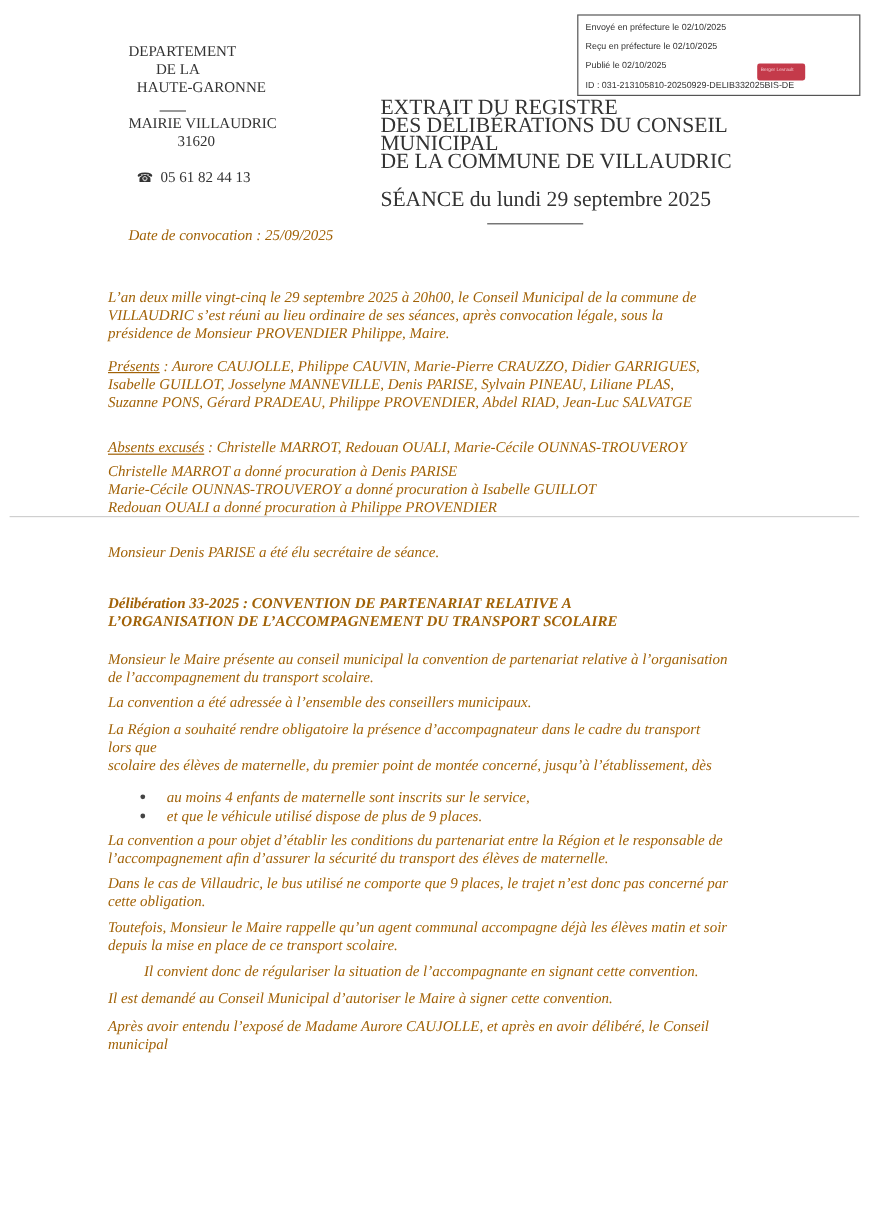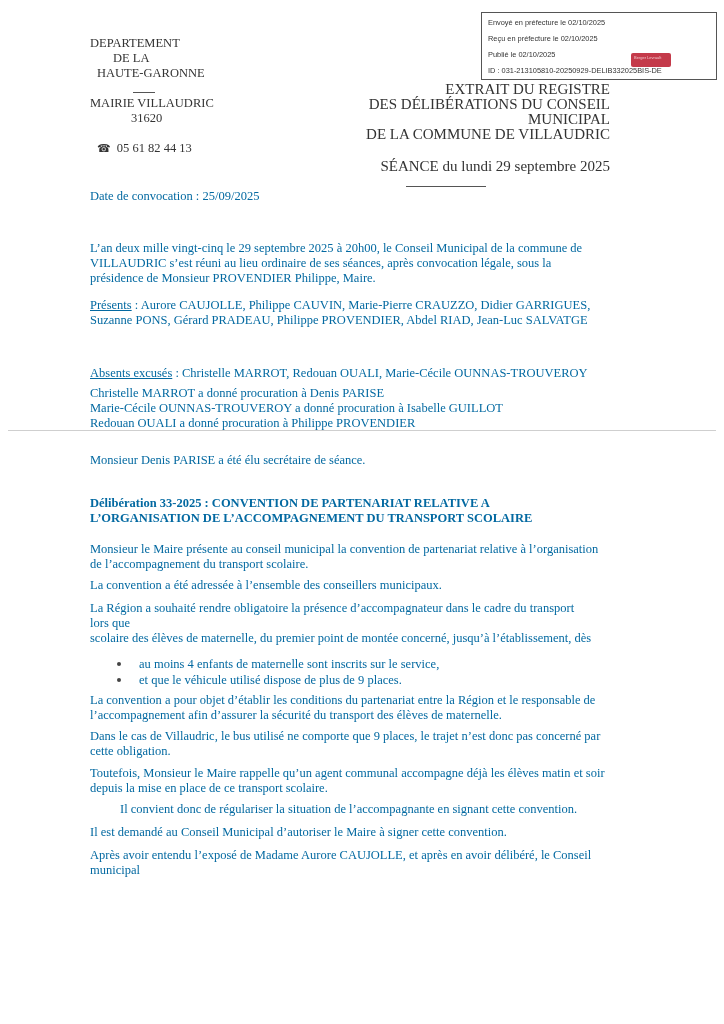--- a/index.html
+++ b/index.html
@@ -1,19 +1,19 @@
 <!DOCTYPE html>
 <html><head>
   <meta charset="utf-8">
   <style>
     * { margin: 0; padding: 0; box-sizing: border-box; }
     html, body { width: 724px; height: 1024px; background: #ffffff; overflow: hidden; }
     body { position: relative; font-family: "Liberation Serif", "DejaVu Serif", serif; color: #2a2a2a; }
 
-    .abs { position: absolute; }
+    .abs { position: absolute; margin-left: 17px; }
 
     
     .stamp {
       position: absolute; left: 481px; top: 12px; width: 236px; height: 68px;
       border: 1px solid #555; background: #fff;
       font-family: "Liberation Sans", "DejaVu Sans", sans-serif;
       font-size: 7.4px; color: #333;
     }
     .stamp .line { position: absolute; left: 6px; white-space: nowrap; }
     .stamp .l1 { top: 5px; }
@@ -23,25 +23,25 @@
     .stamp .logo {
       position: absolute; left: 149px; top: 40px; width: 40px; height: 14px;
       background: #c43a4a; border-radius: 2px;
       font-size: 4px; color: #f3c6cc; line-height: 5px; padding: 2px 3px;
       overflow: hidden;
     }
 
     
     .left-head { font-size: 12.5px; color: #333; line-height: 15px; }
 
-    .head-title { font-size: 15px; color: #333; line-height: 15px; text-align: right; }
+    .head-title { font-size: 18px; color: #333; line-height: 15px; text-align: left; }
 
     .hr-short { position: absolute; height: 1px; background: #555; }
 
-    .body-text { font-size: 12.5px; line-height: 15px; color: #0369a1; }
+    .body-text { font-size: 12.5px; line-height: 15px; color: #a16207; font-style: italic; }
     .para { position: absolute; left: 90px; width: 580px; }
     .u { text-decoration: underline; }
     .bold { font-weight: bold; }
 
     .bullets { position: absolute; left: 117px; }
     .bullet-row { position: relative; height: 16px; white-space: nowrap; }
     .bullet-dot { position: absolute; left: 0; top: 5px; width: 4px; height: 4px; border-radius: 50%; background: #444; }
     .bullet-text { position: absolute; left: 22px; top: 0; }
 
     .fold-line { position: absolute; left: 8px; width: 708px; top: 430px; height: 1px; background: #cfcfcf; }
@@ -83,20 +83,21 @@
 <div class="abs body-text" style="left:90px; top:189px; white-space:nowrap;">Date de convocation : 25/09/2025</div>
 
 <div class="para body-text" style="top:241px;">
   <div>L’an deux mille vingt-cinq le 29 septembre 2025 à 20h00, le Conseil Municipal de la commune de</div>
   <div>VILLAUDRIC s’est réuni au lieu ordinaire de ses séances, après convocation légale, sous la</div>
   <div>présidence de Monsieur PROVENDIER Philippe, Maire.</div>
 </div>
 
 <div class="para body-text" style="top:298px;">
   <div><span class="u">Présents</span><span> : Aurore CAUJOLLE, Philippe CAUVIN, Marie-Pierre CRAUZZO, Didier GARRIGUES,</span></div>
+  <div>Isabelle GUILLOT, Josselyne MANNEVILLE, Denis PARISE, Sylvain PINEAU, Liliane PLAS,</div>
   <div>Suzanne PONS, Gérard PRADEAU, Philippe PROVENDIER, Abdel RIAD, Jean-Luc SALVATGE</div>
 </div>
 
 <div class="para body-text" style="top:366px; white-space:nowrap;">
   <span class="u">Absents excusés</span><span> : Christelle MARROT, Redouan OUALI, Marie-Cécile OUNNAS-TROUVEROY</span>
 </div>
 
 <div class="para body-text" style="top:386px;">
   <div>Christelle MARROT a donné procuration à Denis PARISE</div>
   <div>Marie-Cécile OUNNAS-TROUVEROY a donné procuration à Isabelle GUILLOT</div>

